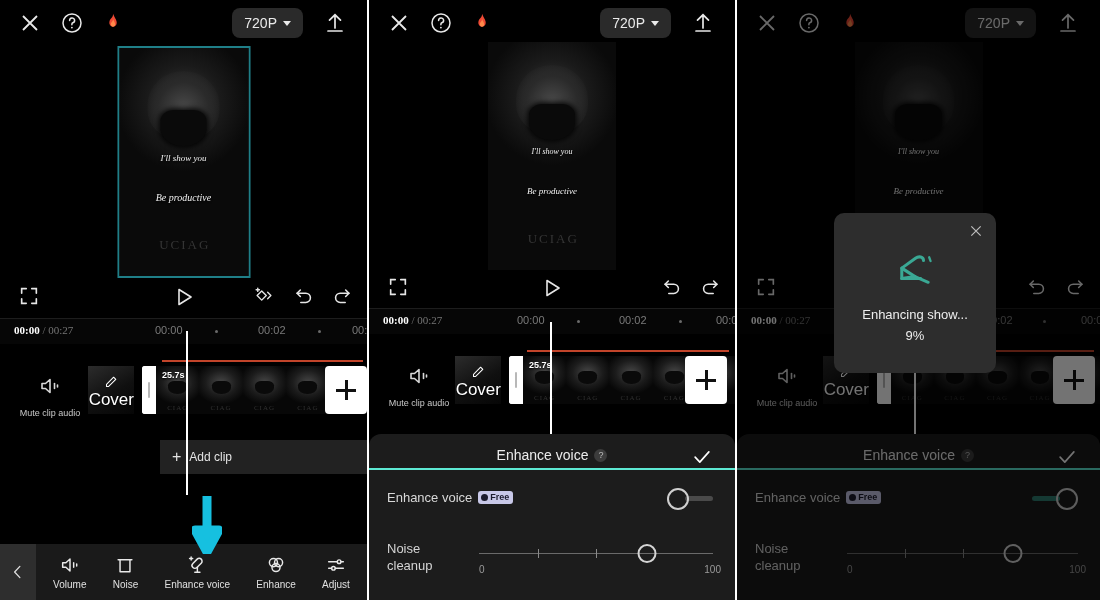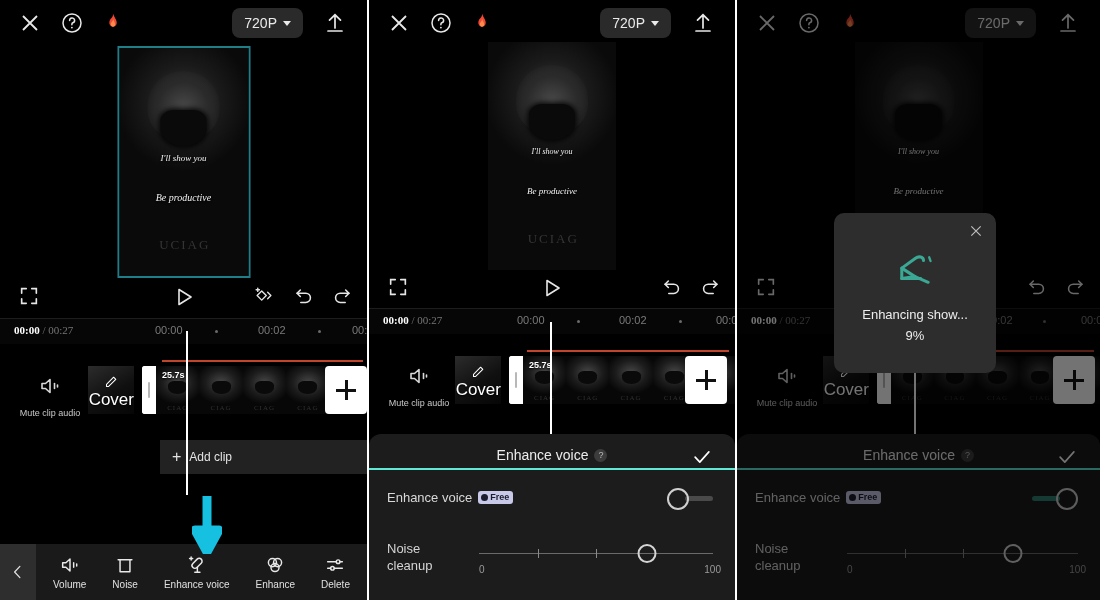--- a/index.html
+++ b/index.html
@@ -376,21 +376,21 @@
             </svg>
           <span class="lbl">Enhance</span>
         </div>
         <div class="tb-item">
           <svg viewBox="0 0 24 24" width="22" height="22" fill="none" stroke="currentColor" stroke-width="1.6" stroke-linecap="round">
               <path d="M4 8.4 H13.4 M17.4 8.4 H20"></path>
               <circle cx="15.4" cy="8.4" r="2"></circle>
               <path d="M4 15.6 H7.2 M11.2 15.6 H20"></path>
               <circle cx="9.2" cy="15.6" r="2"></circle>
             </svg>
-          <span class="lbl">Delete</span>
+          <span class="lbl">Adjust</span>
         </div>
       </div>
     </div>
 
     <span class="arrow ar-down">
       <svg viewBox="0 0 30 58" width="30" height="58">
           <path d="M15 0 V36 M15 56 L3 34 H27 Z" stroke="#16c0e0" stroke-width="9" fill="#16c0e0" stroke-linejoin="round"></path>
         </svg>
     </span>
   </div>

